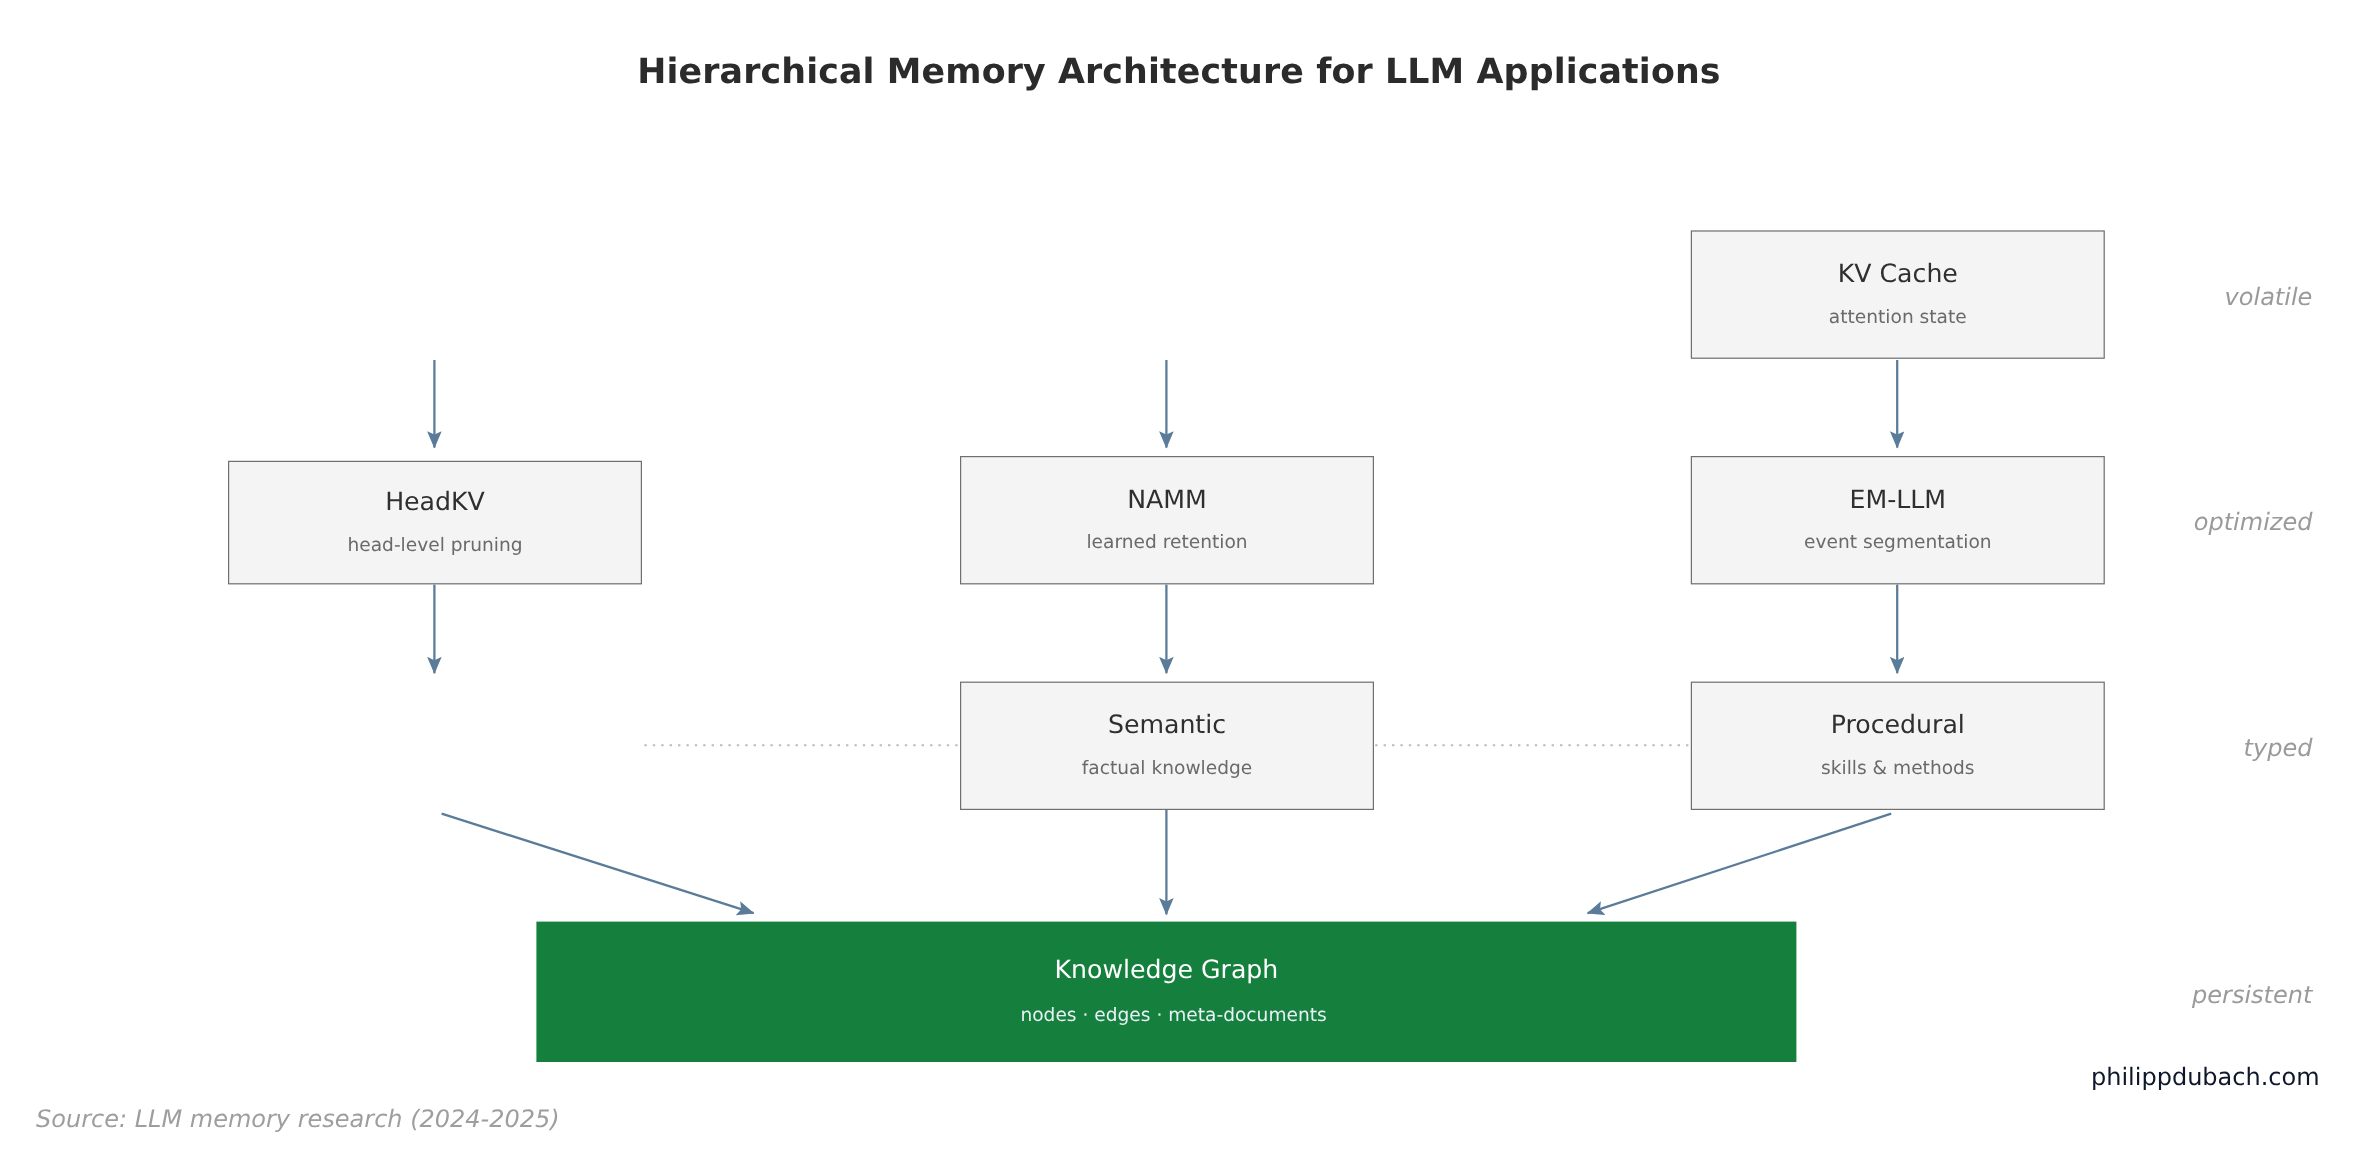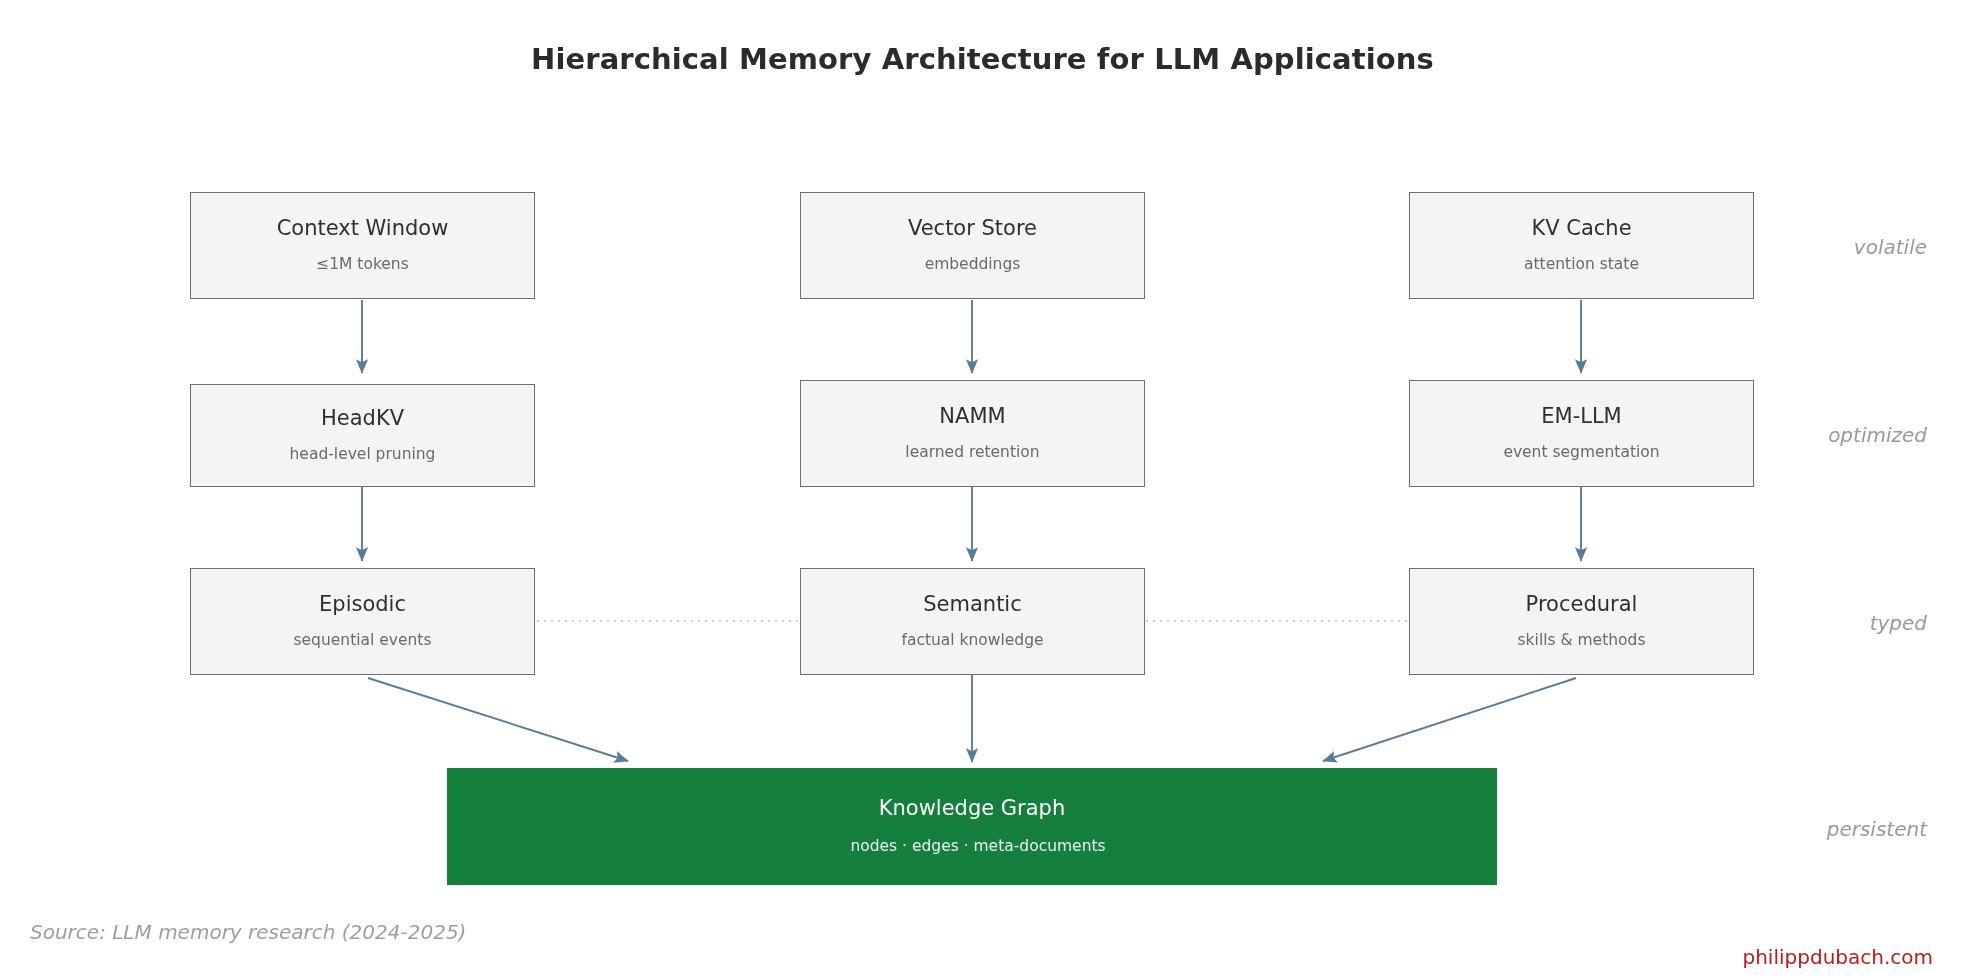--- a/index.html
+++ b/index.html
@@ -58,22 +58,22 @@
     right:38px;
   }
 
   
   .src{
     position:absolute;left:30px;top:920px;
     font-size:20px;font-style:italic;color:#9e9e9e;
     white-space:nowrap;
   }
   .brand{
-    position:absolute;right:32px;top:945px;
-    font-size:20px;color:#b91c1c;
+    position:absolute;right:32px;top:885px;
+    font-size:20px;color:#0f172a;
     white-space:nowrap;
   }
 </style>
 </head>
 <body>
 
 <div id="stage">
 
   <div class="title">Hierarchical Memory Architecture for LLM Applications</div>
 
@@ -95,29 +95,21 @@
       <line x1="368" y1="678" x2="628" y2="761"></line>
       <line x1="1576" y1="678" x2="1323" y2="761"></line>
     </g>
 
     <g stroke="#bdbdbd" stroke-width="1.6" stroke-dasharray="2 5" fill="none">
       <line x1="537" y1="621" x2="799" y2="621"></line>
       <line x1="1146" y1="621" x2="1407" y2="621"></line>
     </g>
   </svg>
 
-  <div class="node" style="left:190px;top:192px;width:345px;height:107px;">
-    <div class="n-title">Context Window</div>
-    <div class="n-sub">≤1M tokens</div>
-  </div>
 
-  <div class="node" style="left:800px;top:192px;width:345px;height:107px;">
-    <div class="n-title">Vector Store</div>
-    <div class="n-sub">embeddings</div>
-  </div>
 
   <div class="node" style="left:1409px;top:192px;width:345px;height:107px;">
     <div class="n-title">KV Cache</div>
     <div class="n-sub">attention state</div>
   </div>
 
   <div class="node" style="left:190px;top:384px;width:345px;height:103px;">
     <div class="n-title">HeadKV</div>
     <div class="n-sub">head-level pruning</div>
   </div>
@@ -125,24 +117,20 @@
   <div class="node" style="left:800px;top:380px;width:345px;height:107px;">
     <div class="n-title">NAMM</div>
     <div class="n-sub">learned retention</div>
   </div>
 
   <div class="node" style="left:1409px;top:380px;width:345px;height:107px;">
     <div class="n-title">EM-LLM</div>
     <div class="n-sub">event segmentation</div>
   </div>
 
-  <div class="node" style="left:190px;top:568px;width:345px;height:107px;">
-    <div class="n-title">Episodic</div>
-    <div class="n-sub">sequential events</div>
-  </div>
 
   <div class="node" style="left:800px;top:568px;width:345px;height:107px;">
     <div class="n-title">Semantic</div>
     <div class="n-sub">factual knowledge</div>
   </div>
 
   <div class="node" style="left:1409px;top:568px;width:345px;height:107px;">
     <div class="n-title">Procedural</div>
     <div class="n-sub">skills &amp; methods</div>
   </div>

